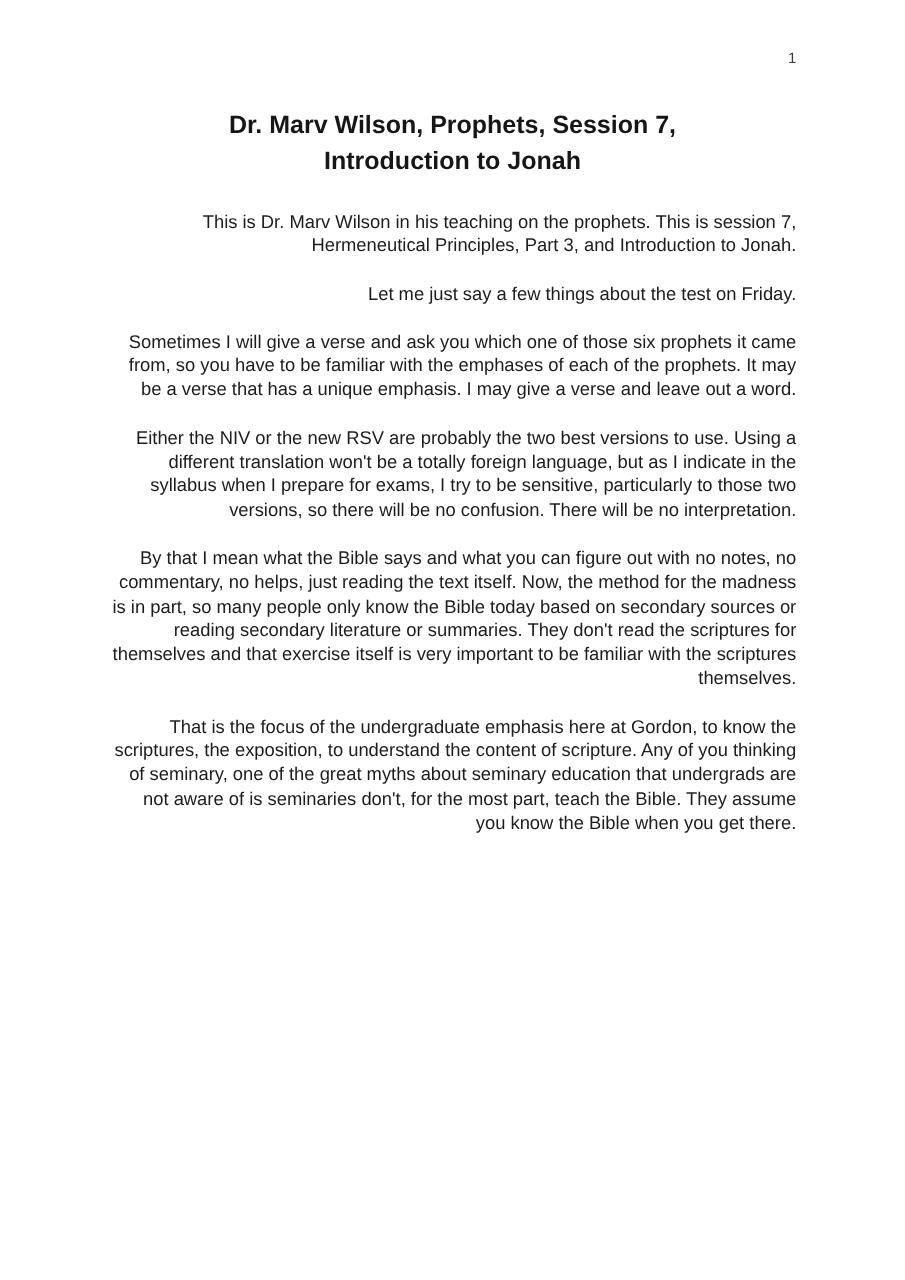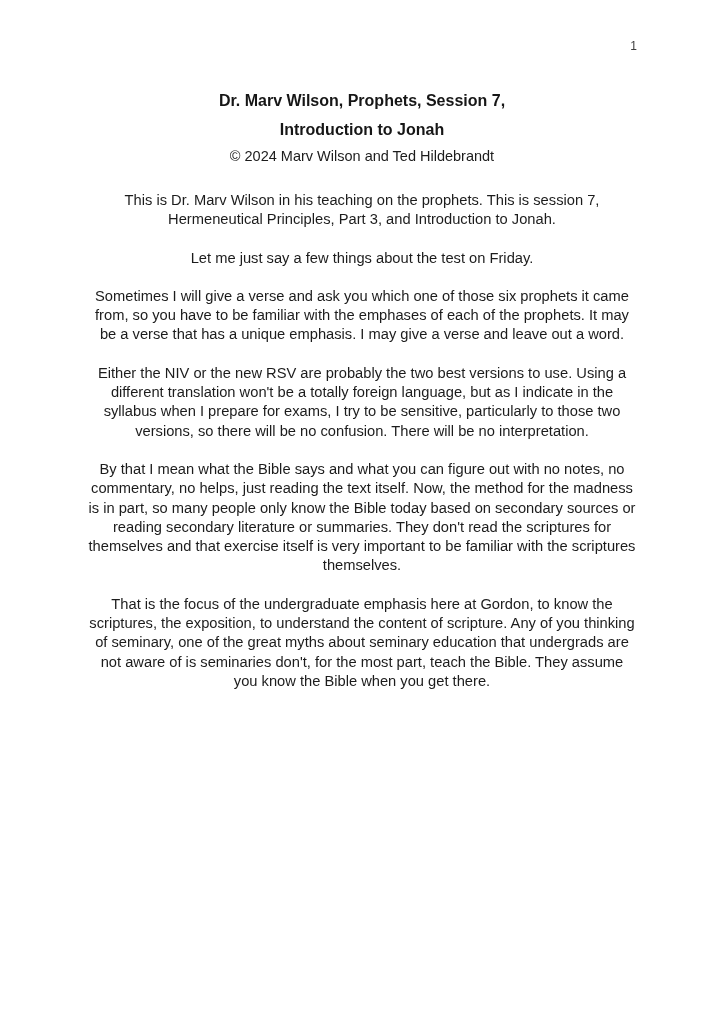--- a/index.html
+++ b/index.html
@@ -24,51 +24,50 @@
     line-height: 16px;
     color: #3d3d3d;
     height: 16px;
   }
   .title-block {
     margin-top: 32px;
     text-align: center;
   }
   .title-line {
     font-weight: bold;
-    font-size: 16px;
+    font-size: 20px;
     line-height: 29px;
     color: #161616;
   }
   .copyright {
     font-size: 14.5px;
     line-height: 19px;
     margin-top: 3px;
     color: #1c1c1c;
   }
   .body-text {
     margin-top: 25px;
     font-size: 14.7px;
     line-height: 19.3px;
-    text-align: center;
+    text-align: right;
   }
   .body-text p {
     margin: 0 0 19px 0;
   }
 </style>
 </head>
 <body>
 
 <div class="doc-page">
 
   <div class="page-number">1</div>
 
   <div class="title-block">
     <div class="title-line">Dr. Marv Wilson, Prophets, Session 7,</div>
     <div class="title-line">Introduction to Jonah</div>
-    <div class="copyright">© 2024 Marv Wilson and Ted Hildebrandt</div>
   </div>
 
   <div class="body-text">
     <p>This is Dr. Marv Wilson in his teaching on the prophets. This is session 7, Hermeneutical Principles, Part 3, and Introduction to Jonah.</p>
     <p>Let me just say a few things about the test on Friday.</p>
     <p>Sometimes I will give a verse and ask you which one of those six prophets it came from, so you have to be familiar with the emphases of each of the prophets. It may be a verse that has a unique emphasis. I may give a verse and leave out a word.</p>
     <p>Either the NIV or the new RSV are probably the two best versions to use. Using a different translation won't be a totally foreign language, but as I indicate in the syllabus when I prepare for exams, I try to be sensitive, particularly to those two versions, so there will be no confusion. There will be no interpretation.</p>
     <p>By that I mean what the Bible says and what you can figure out with no notes, no commentary, no helps, just reading the text itself. Now, the method for the madness is in part, so many people only know the Bible today based on secondary sources or reading secondary literature or summaries. They don't read the scriptures for themselves and that exercise itself is very important to be familiar with the scriptures themselves.</p>
     <p>That is the focus of the undergraduate emphasis here at Gordon, to know the scriptures, the exposition, to understand the content of scripture. Any of you thinking of seminary, one of the great myths about seminary education that undergrads are not aware of is seminaries don't, for the most part, teach the Bible. They assume you know the Bible when you get there.</p>
   </div>

